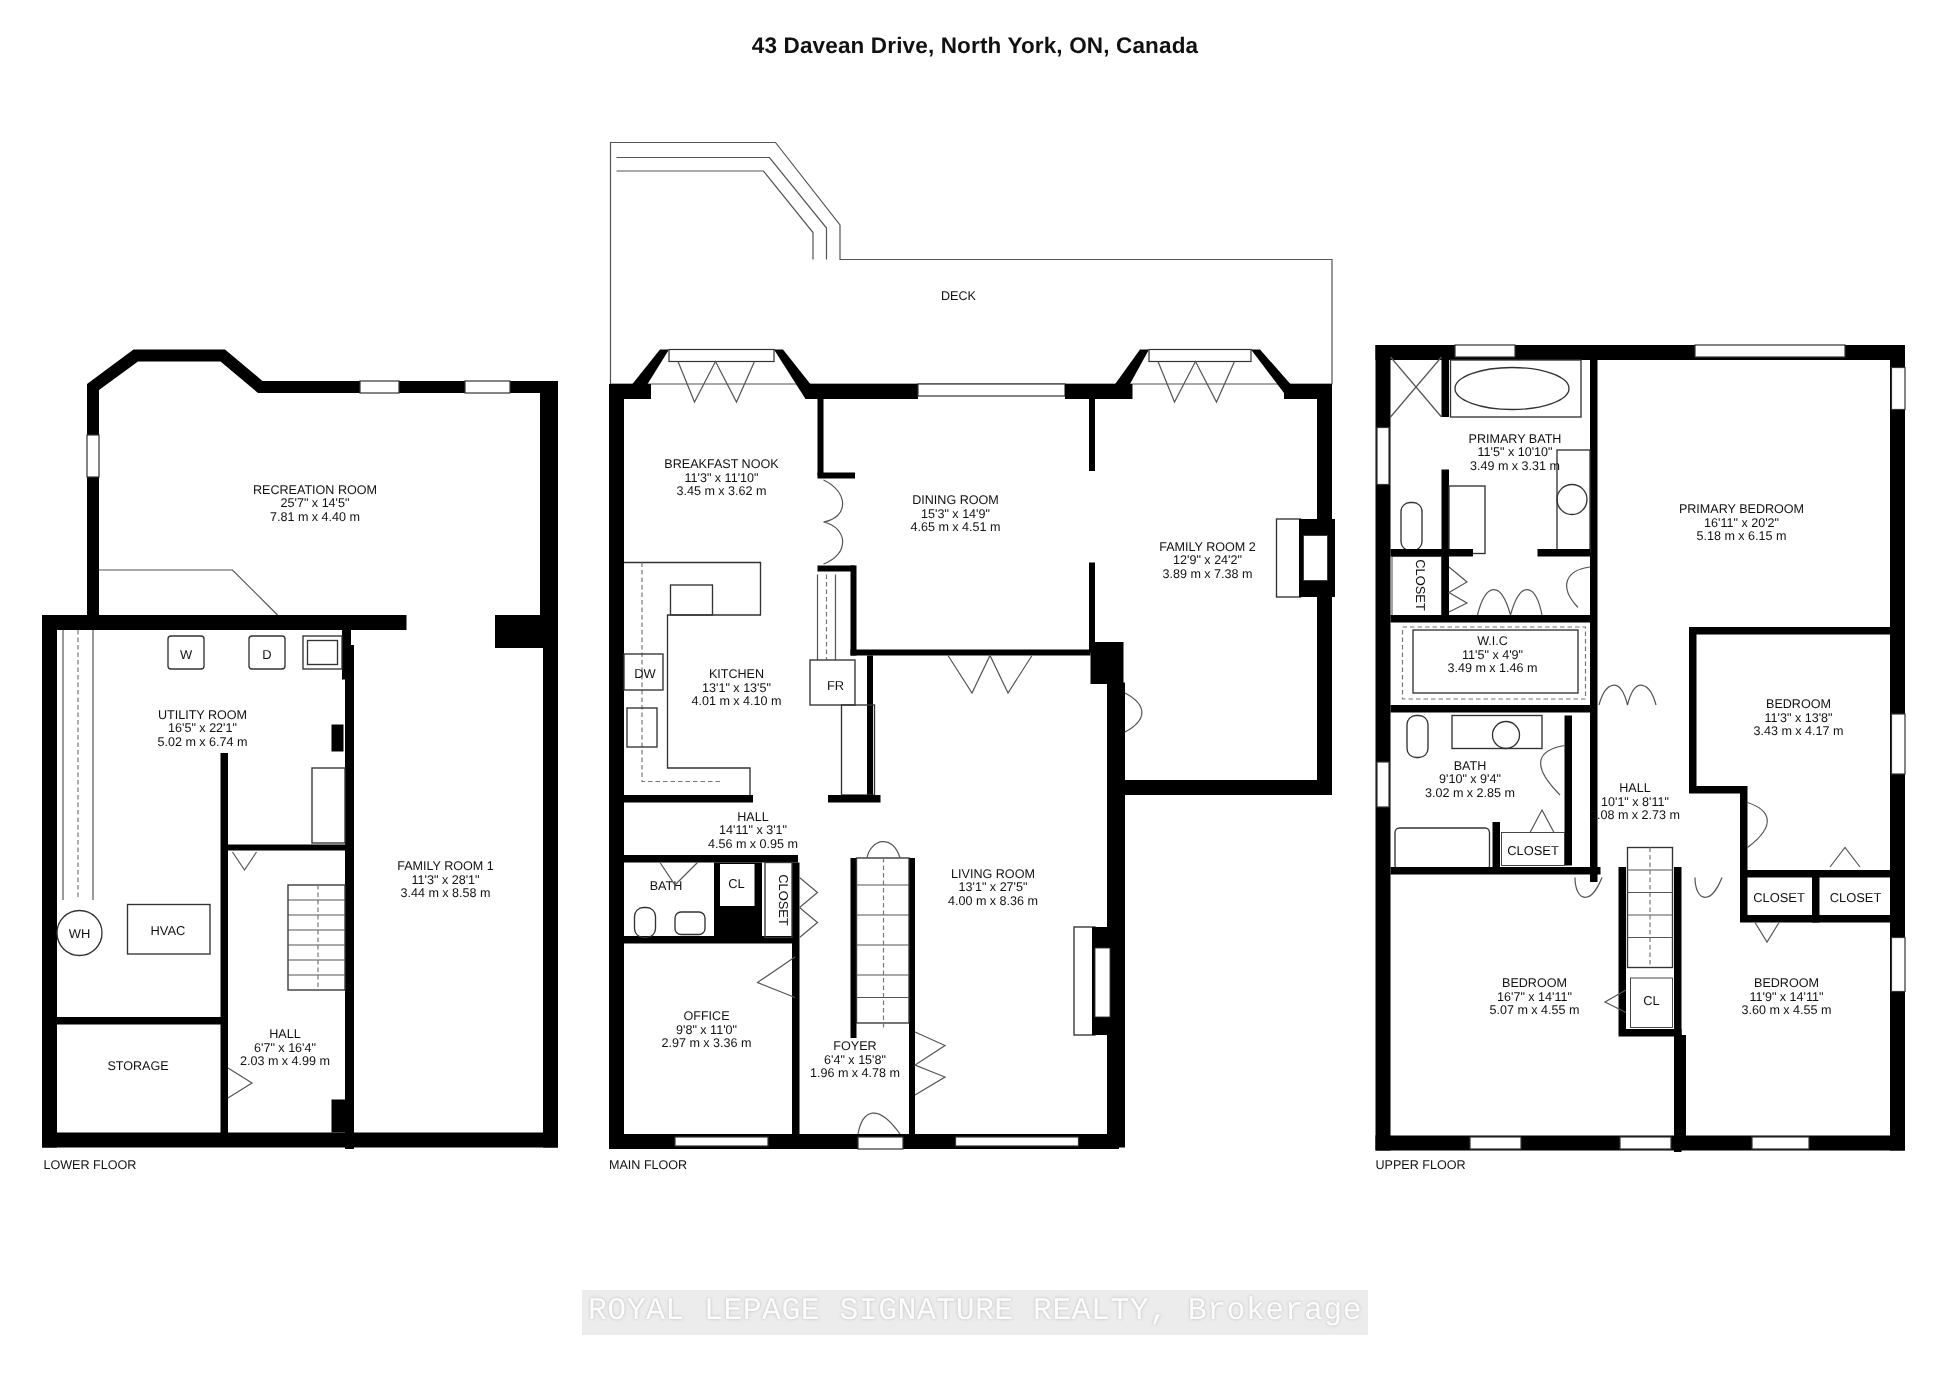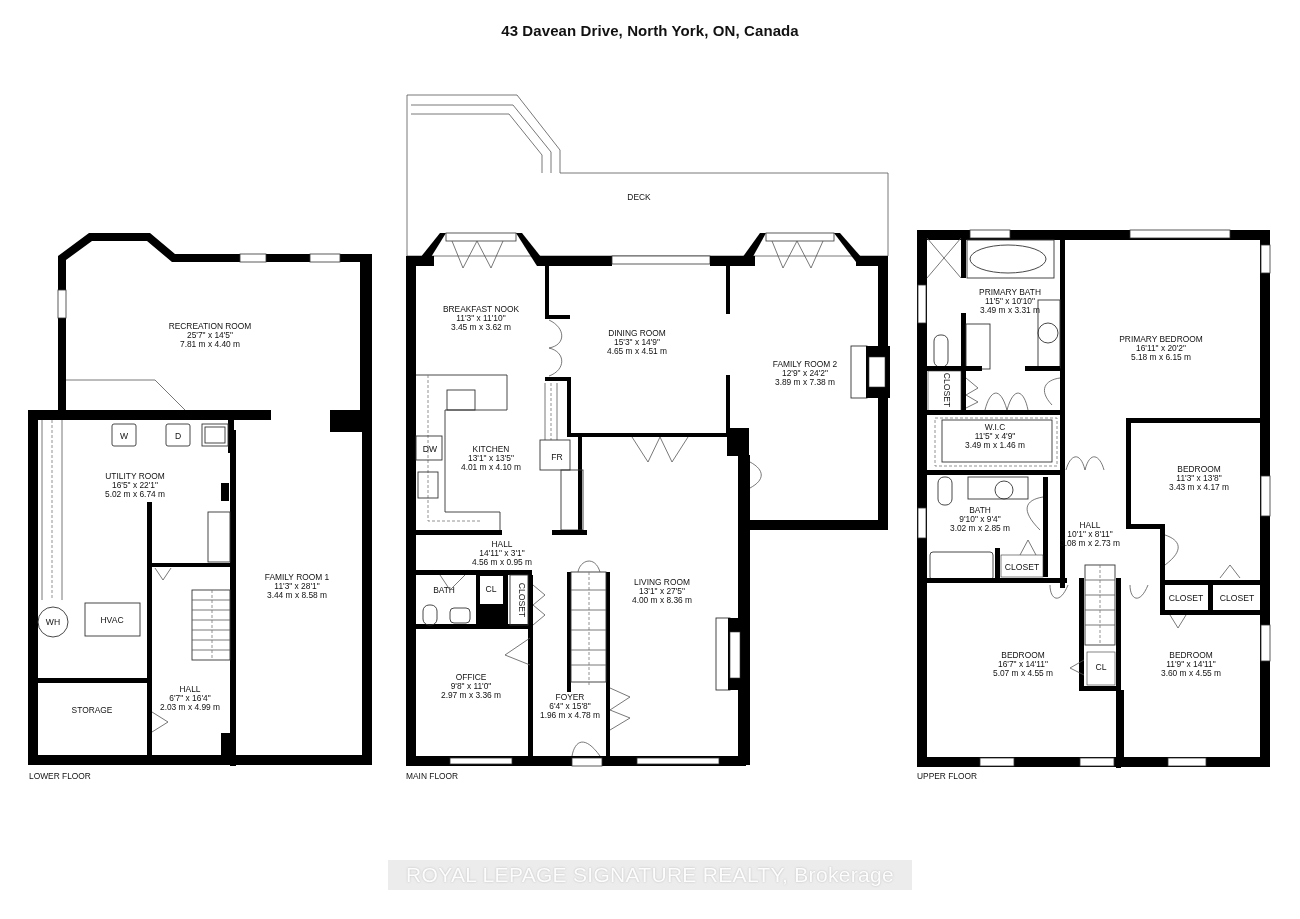--- a/index.html
+++ b/index.html
@@ -7,21 +7,21 @@
   .title { position: absolute; top: 22px; left: 0; width: 1300px; text-align: center; font-weight: bold; font-size: 15px; letter-spacing: 0.1px; }
   svg.plan { position: absolute; left: 0; top: 0; }
   .wall { fill: #000; }
   .thin { fill: none; stroke: #333; stroke-width: 0.9; }
   .thin2 { fill: none; stroke: #555; stroke-width: 0.8; }
   .dash { fill: none; stroke: #777; stroke-width: 0.8; stroke-dasharray: 3 2; }
   .win { fill: #fff; stroke: #333; stroke-width: 0.8; }
   .rm { font-family: "Liberation Sans", sans-serif; font-size: 8.4px; fill: #111; text-anchor: middle; }
   .rm-lbl { font-family: "Liberation Sans", sans-serif; font-size: 8.6px; fill: #111; text-anchor: middle; }
   .floor-lbl { font-family: "Liberation Sans", sans-serif; font-size: 8.4px; fill: #111; }
-  .watermark { position: absolute; top: 860px; left: 388px; width: 524px; height: 30px; background: rgba(200,200,200,0.35); color: rgba(255,255,255,0.95); font-size: 21px; line-height: 30px; text-align: center; letter-spacing: 0.3px; font-family: Liberation Sans, sans-serif; text-shadow: 0 0 2px rgba(150,150,150,0.6); }
+  .watermark { position: absolute; top: 860px; left: 388px; width: 524px; height: 30px; background: rgba(200,200,200,0.35); color: rgba(255,255,255,0.95); font-size: 21px; line-height: 30px; text-align: center; letter-spacing: 0.3px; font-family: Liberation Mono, monospace; text-shadow: 0 0 2px rgba(150,150,150,0.6); }
 </style>
 </head>
 <body>
 
 <div class="title">43 Davean Drive, North York, ON, Canada</div>
 
 <svg class="plan" width="1300" height="919" viewBox="0 0 1300 919" xmlns="http://www.w3.org/2000/svg">
 
   <g>
 

